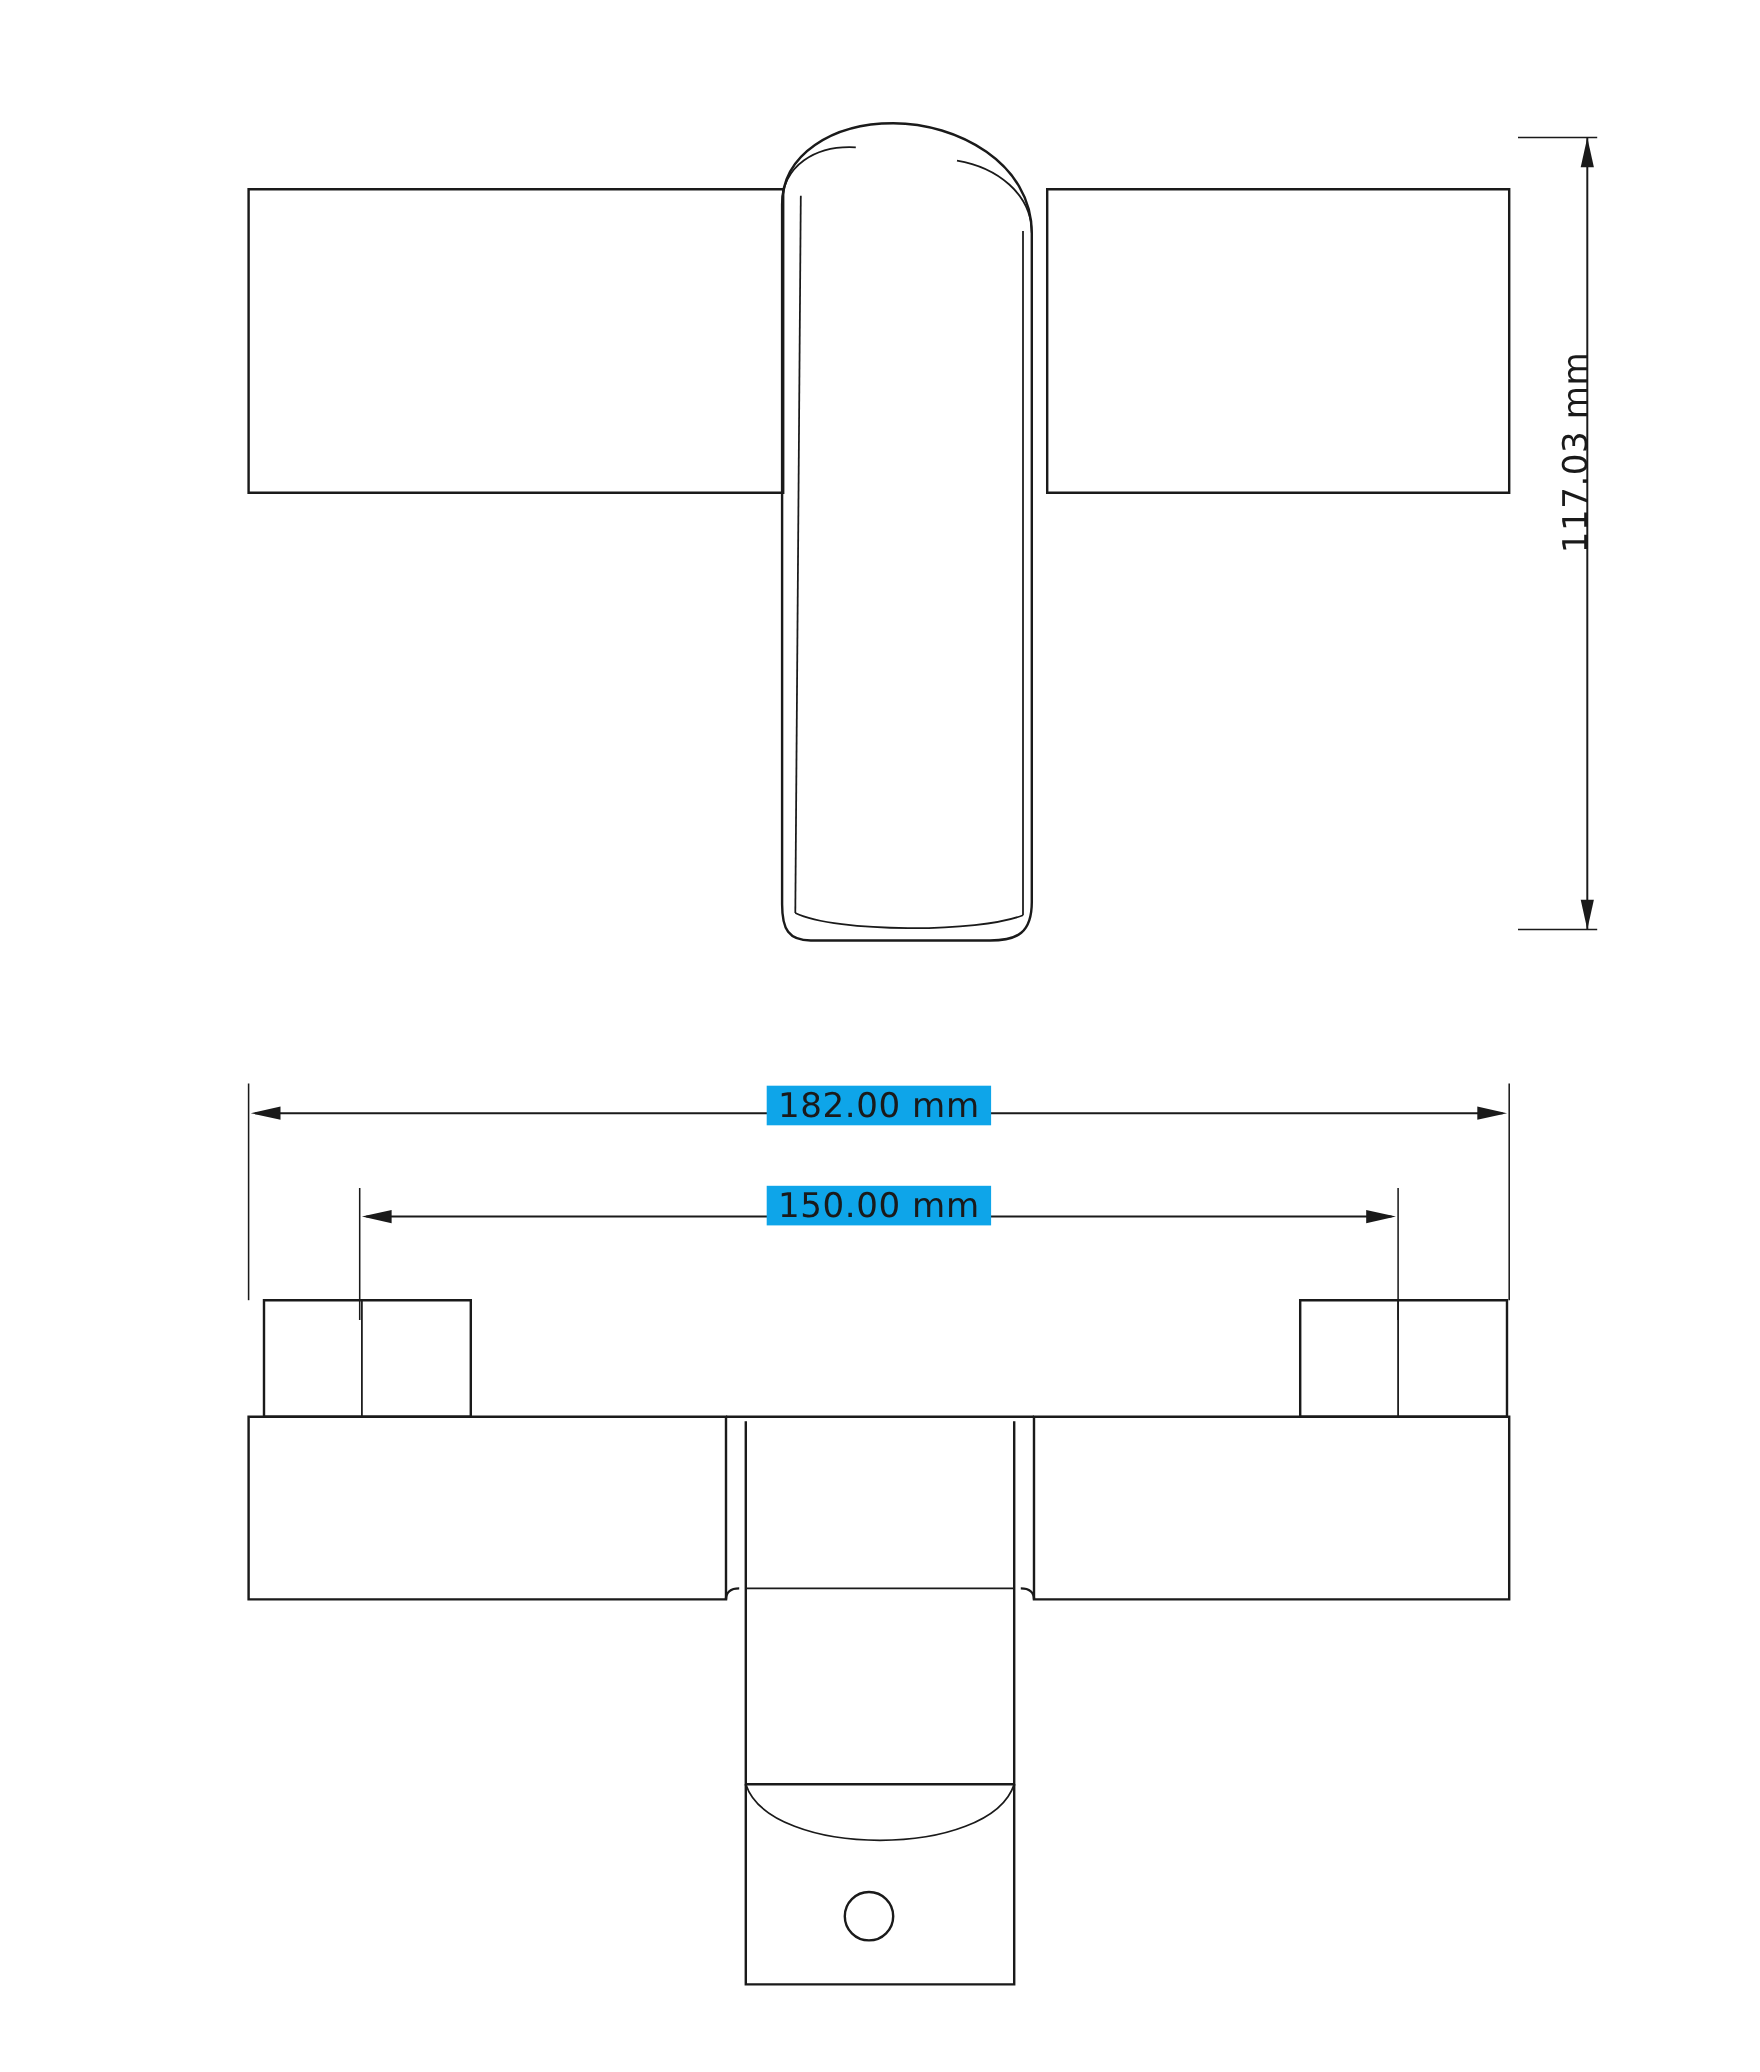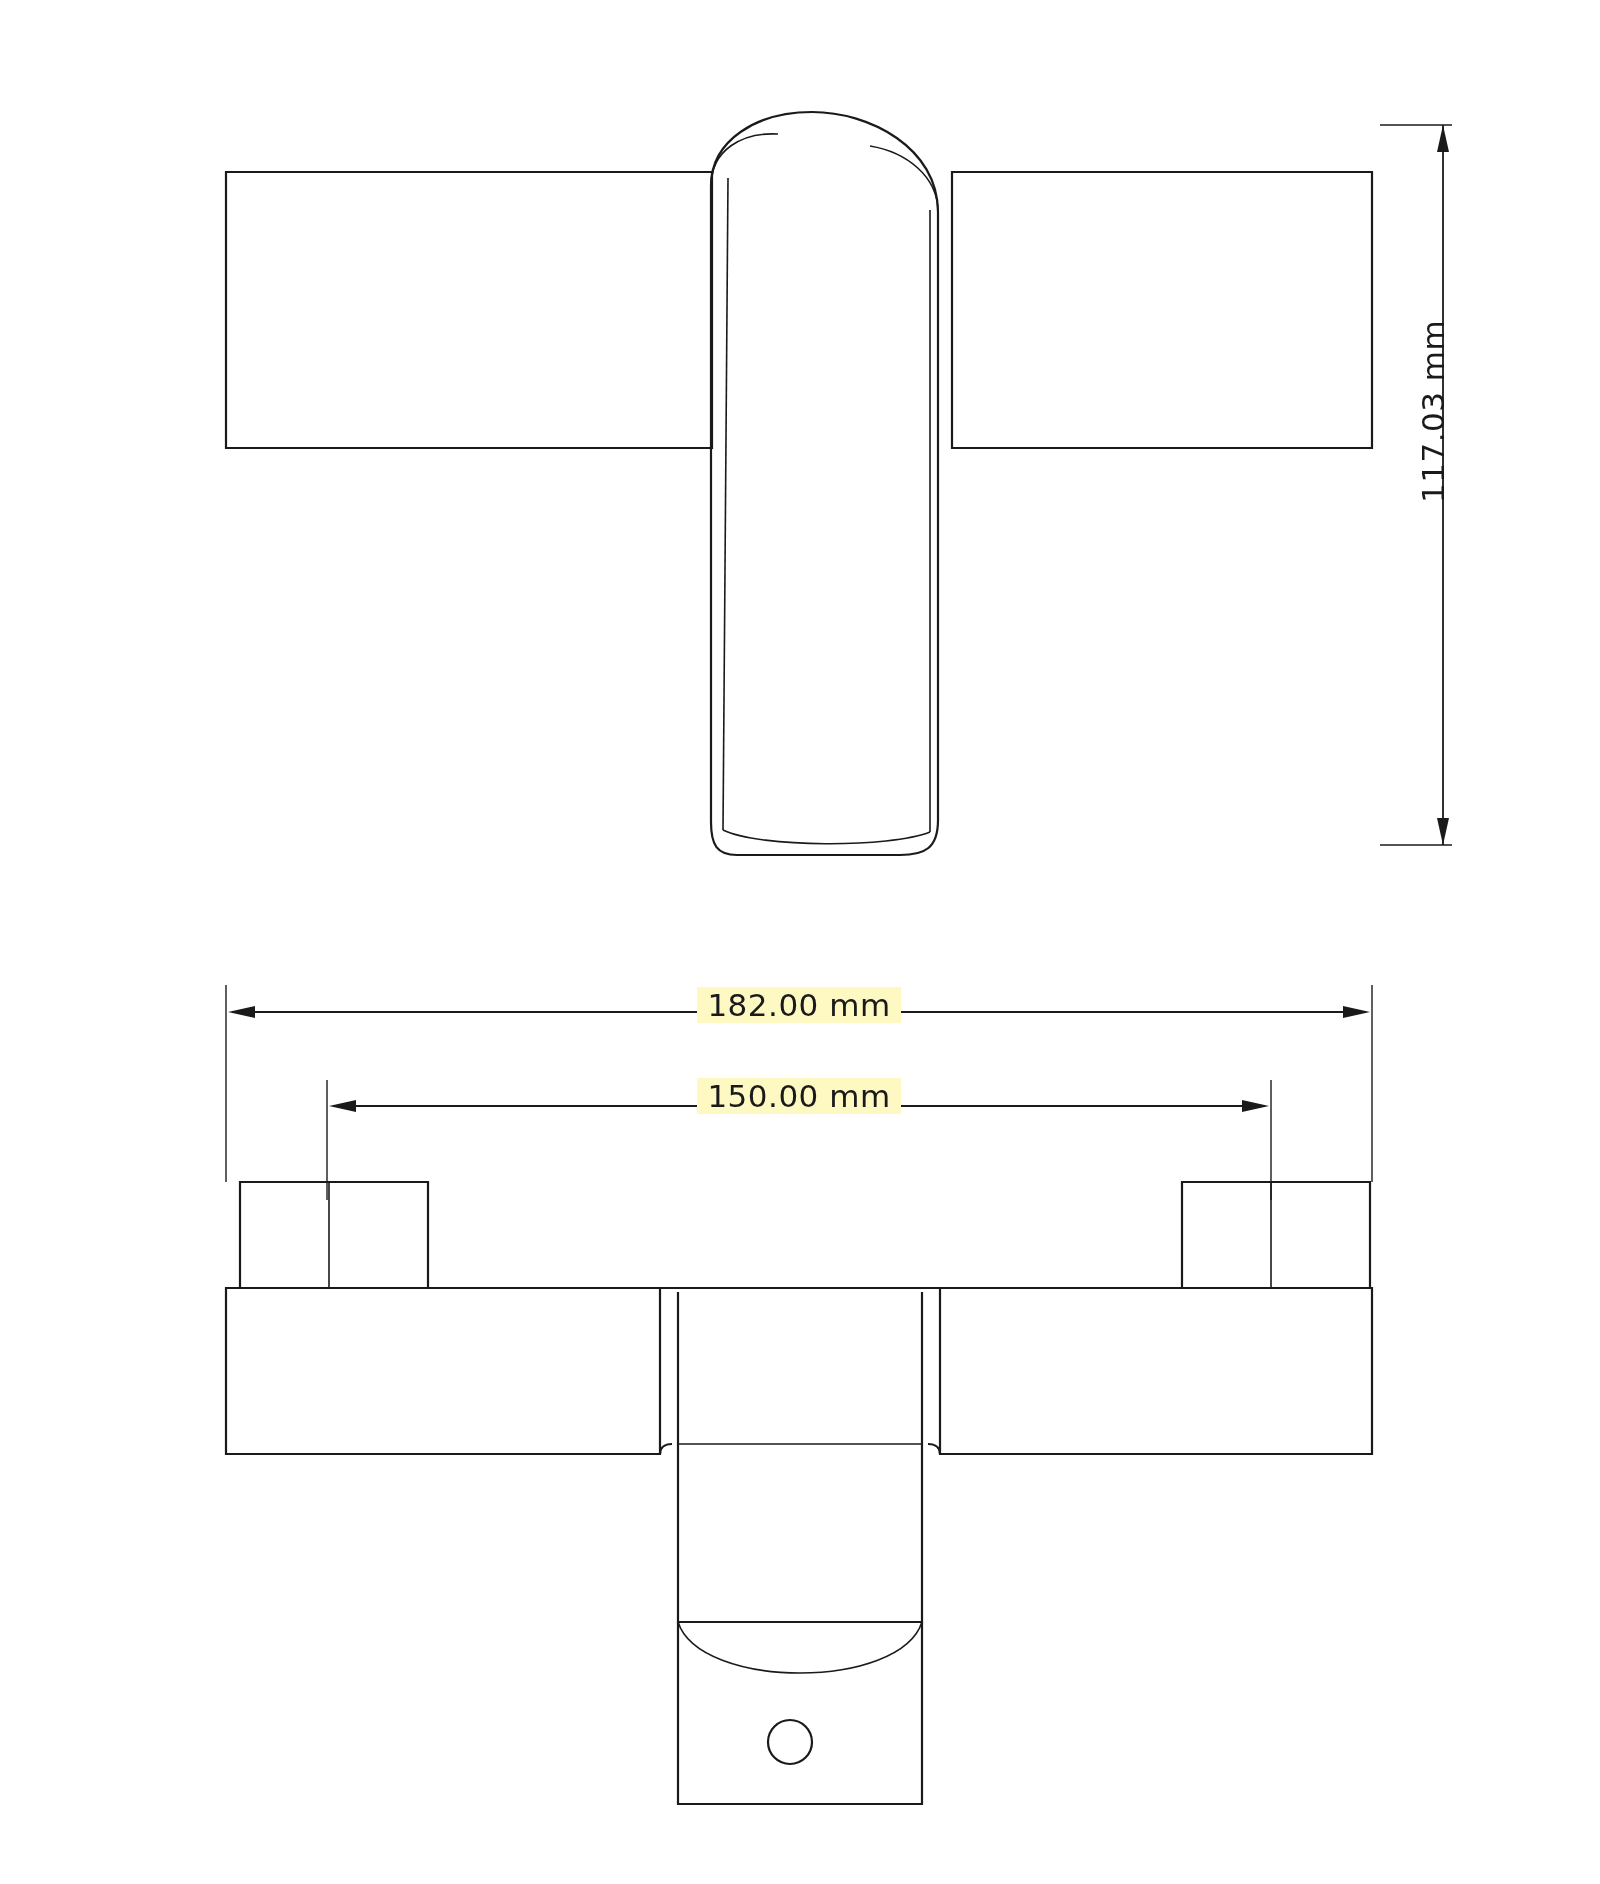--- a/index.html
+++ b/index.html
@@ -66,21 +66,21 @@
   }
   #dim-overall-label {
     left: 703px;
     top: 987px;
   }
   #dim-center-label {
     left: 702px;
     top: 1078px;
   }
   .label-bg {
-    background: #fef9c3;
+    background: #0ea5e9;
     padding: 0 10px;
   }
 </style>
 </head>
 <body>
 
 <div id="sheet">
 
   <svg class="drawing" viewBox="0 0 1600 1884">
 

